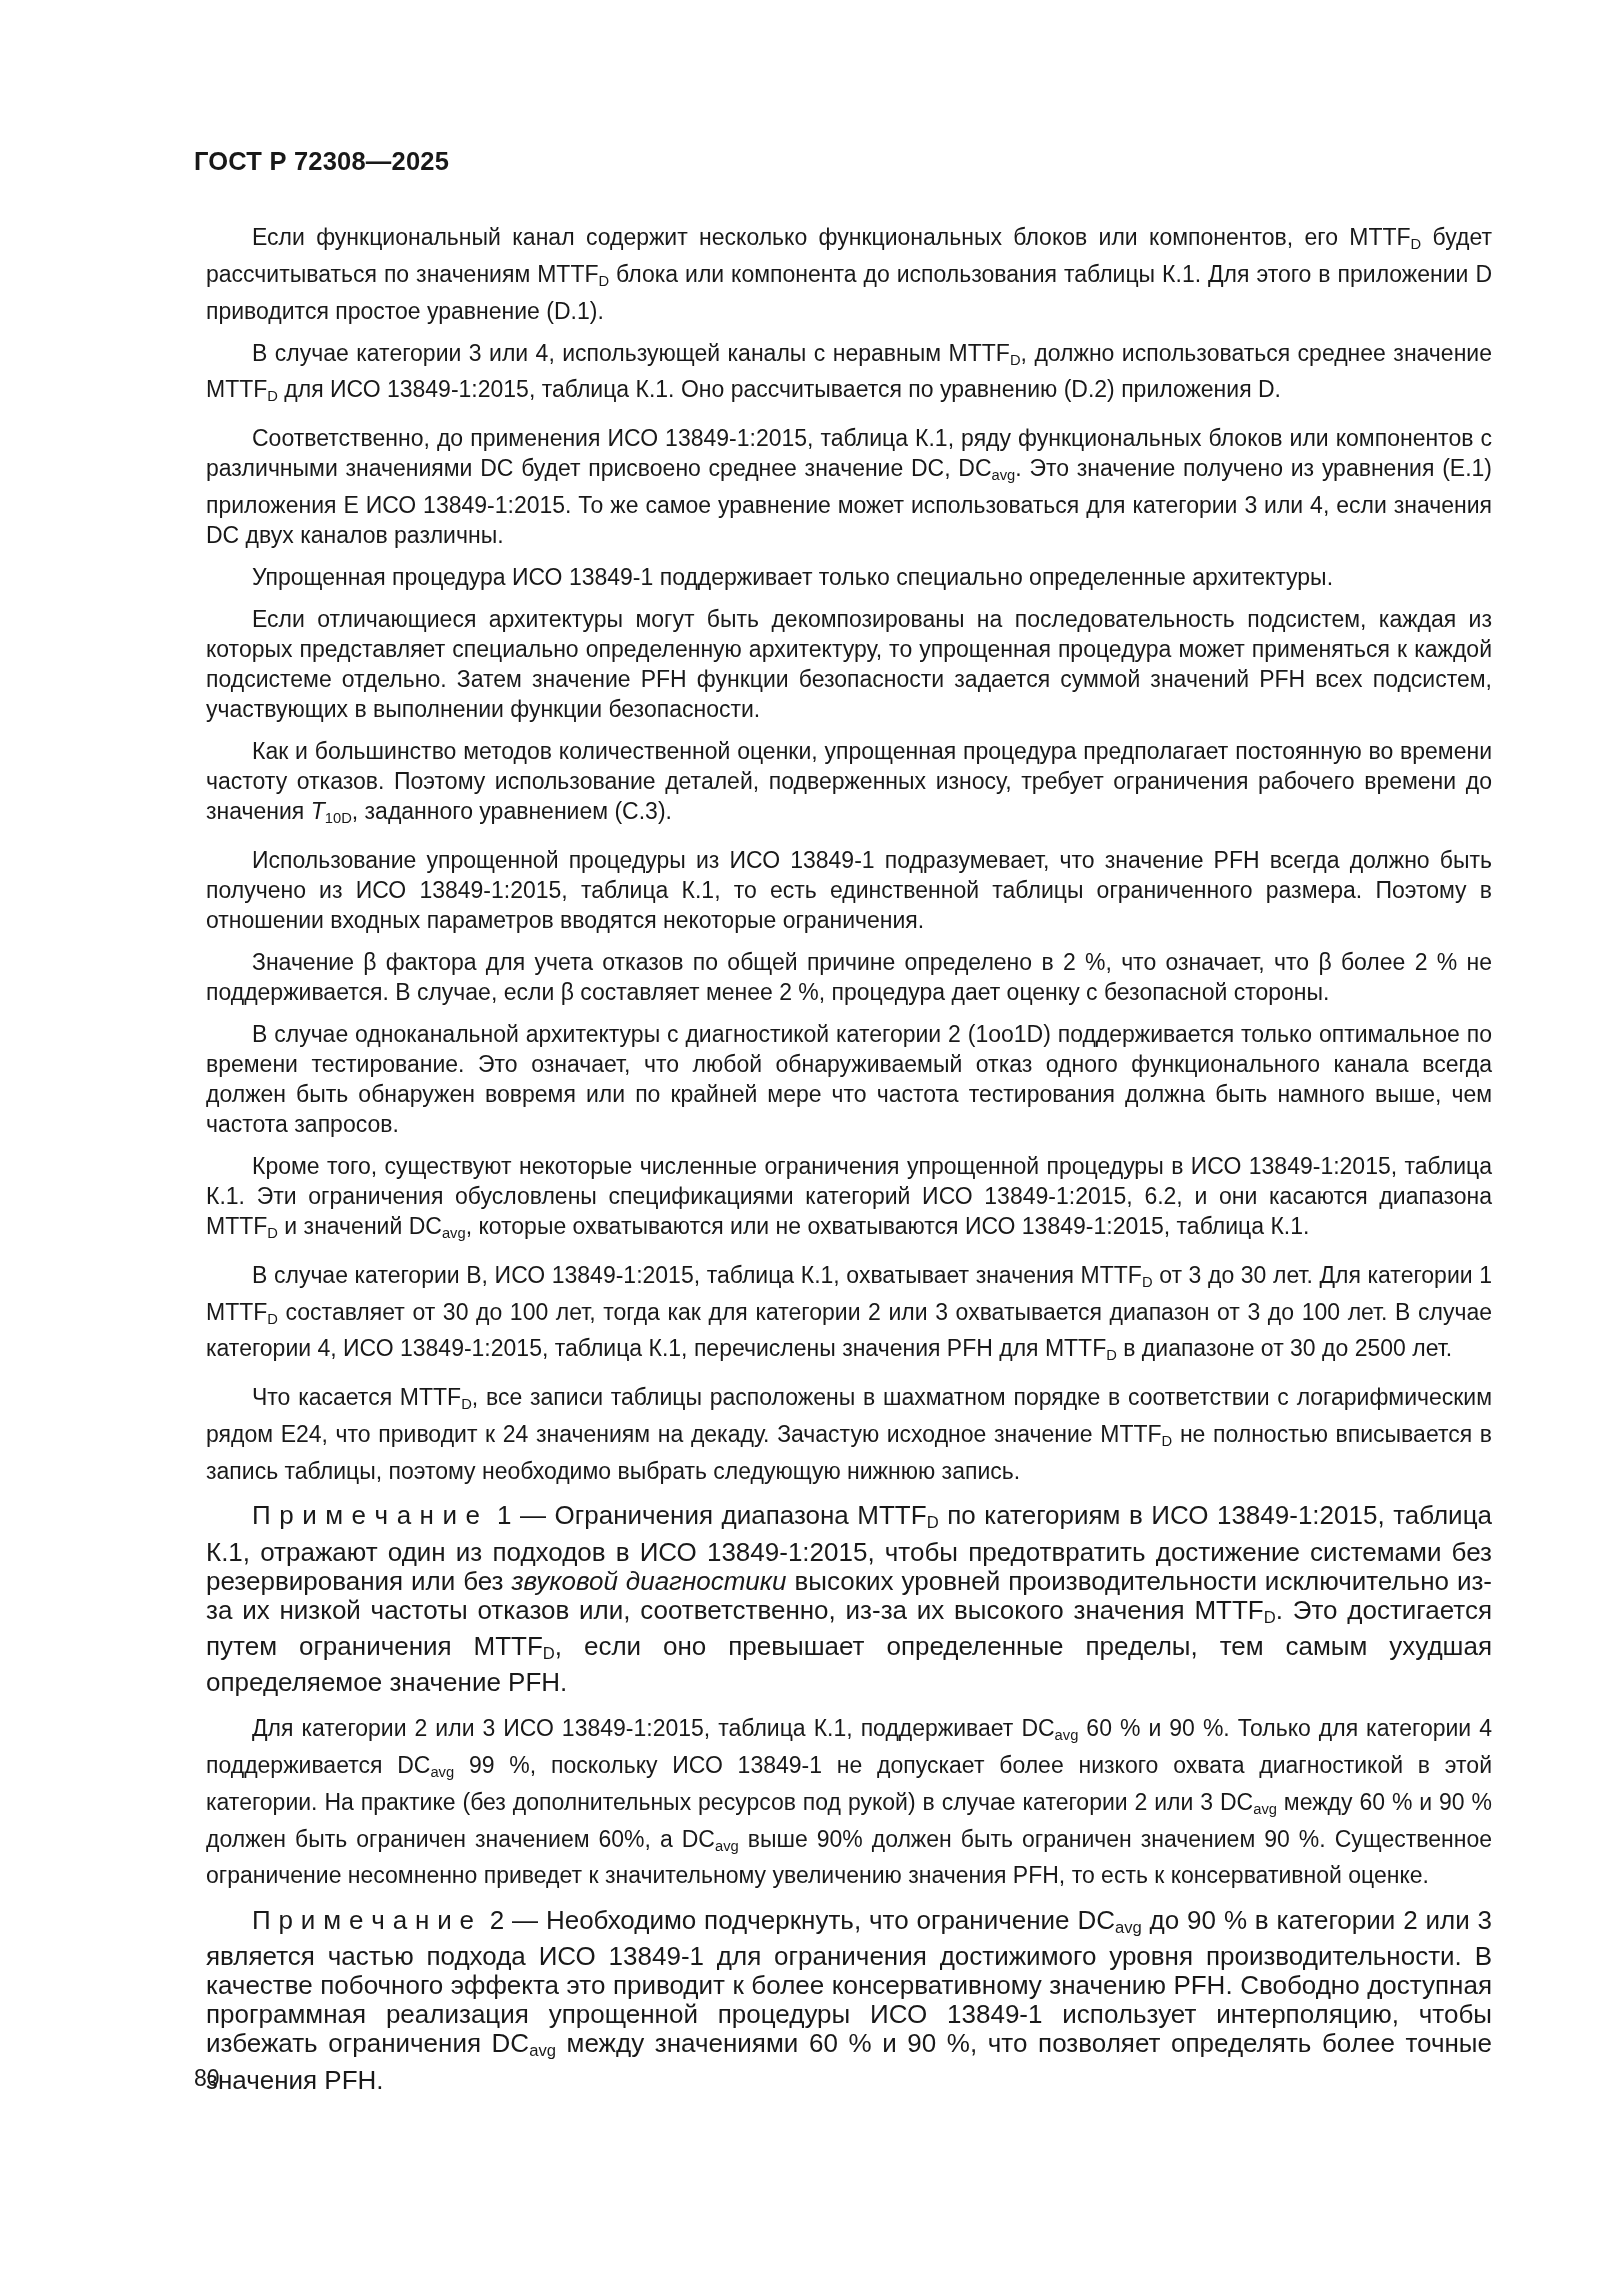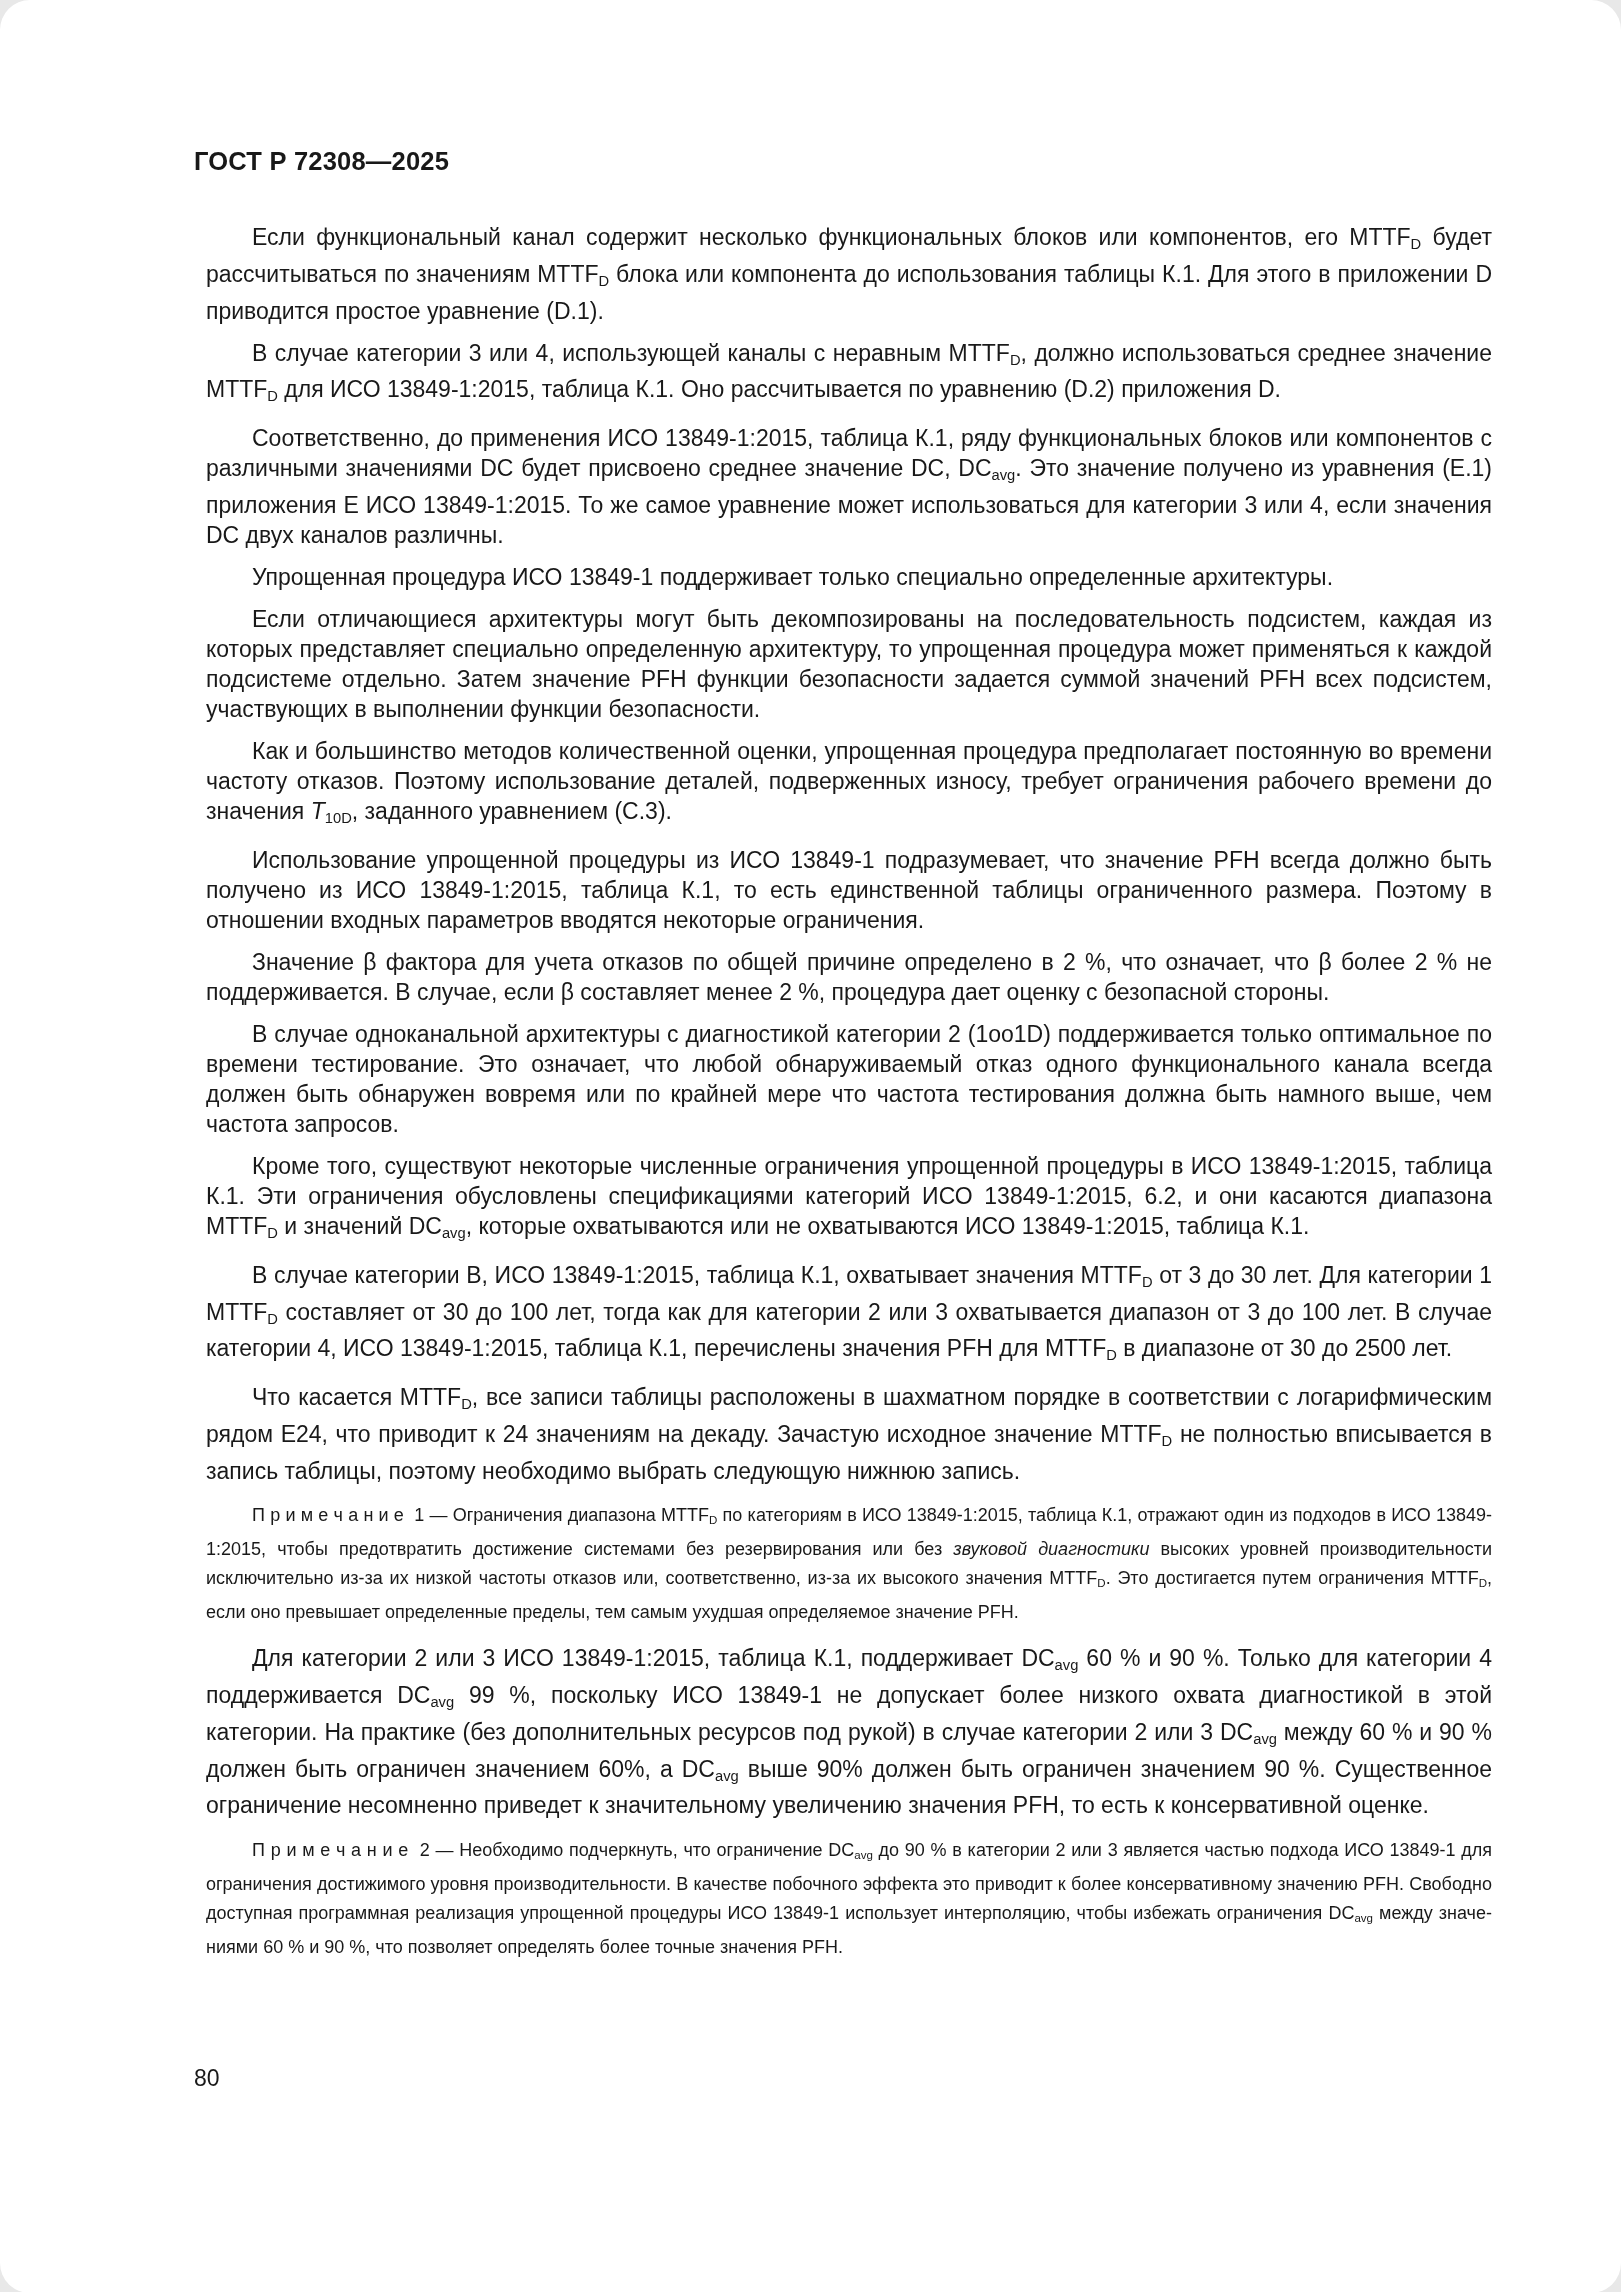--- a/index.html
+++ b/index.html
@@ -4,37 +4,36 @@
 <style>
   html,body{margin:0;padding:0;background:#e8e8e8;}
   .page{
     position:relative;
     width:1621px;height:2293px;
     background:#ffffff;
     color:#191919;
     font-family:"Liberation Sans", sans-serif;
     overflow:hidden;
     margin:0 auto;
-    border-radius:30px;
   }
   .inner{position:absolute;left:194px;top:147px;width:1310px;}
   .doc-header{
     font-size:25.5px;font-weight:bold;line-height:29px;
     margin:0 0 46px 0;letter-spacing:0.2px;
   }
   .content p{
     margin:12px;
     font-size:23px;
     line-height:30px;
     text-align:justify;
     text-indent:46px;
   }
   .content p.heading{font-weight:normal;}
   .content p.note{
-    font-size:18px;
+    font-size:26px;
     line-height:29px;
     margin-top:15.7px;
   }
   .content p.note + p.body,
   .content p.note + p.heading{margin-top:15.7px;}
   .sub{font-size:0.64em;vertical-align:-0.26em;}
   .italic{font-style:italic;}
   .page-number{
     position:absolute;left:194px;top:2064px;
     font-size:23px;line-height:29px;text-align:right;

